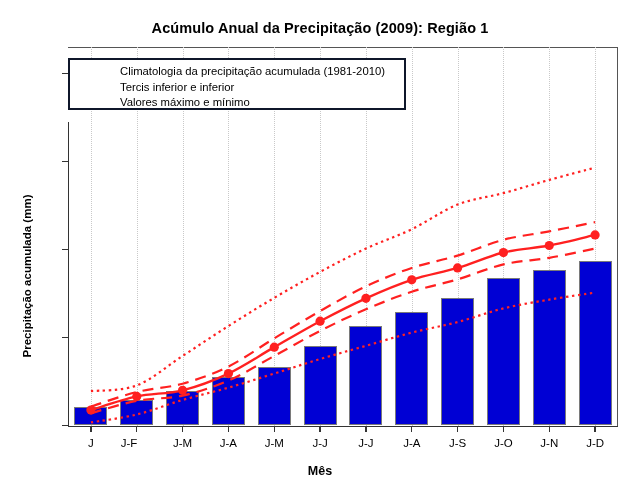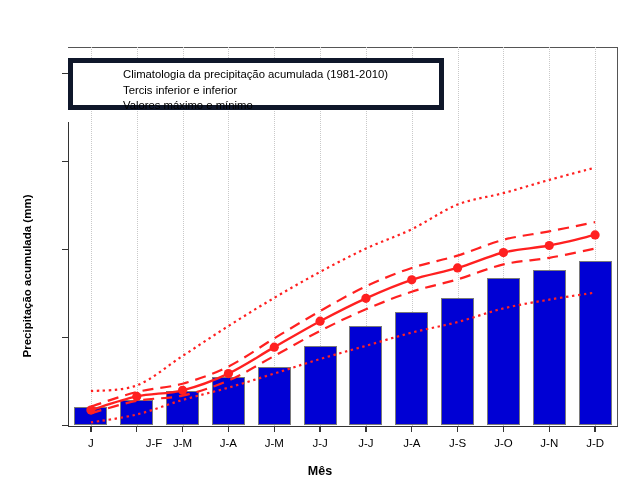--- a/index.html
+++ b/index.html
@@ -115,24 +115,24 @@
   .bar {
     position: absolute;
     background: #0000d4;
     border: 1px solid #7a7a7a;
     box-sizing: border-box;
   }
   .legend-box {
     position: absolute;
     left: 68px;
     top: 58px;
-    width: 376px;
+    width: 338px;
     height: 52px;
     background: #ffffff;
-    border: 5px solid #0f172a;
+    border: 2px solid #0f172a;
     box-sizing: border-box;
   }
   .legend-row {
     position: absolute;
     left: 8px;
     height: 15px;
     white-space: nowrap;
   }
   .legend-swatch {
     position: absolute;
@@ -160,20 +160,21 @@
     left: 0; top: 0;
     width: 640px; height: 500px;
     pointer-events: none;
   }
 </style>
 </head>
 <body>
 
 <div id="root">
 
+  <div class="chart-title">Acúmulo Anual da Precipitação (2009): Região 1</div>
 
   <div class="ylabel">Precipitação acumulada (mm)</div>
   <div class="xlabel">Mês</div>
 
   <div class="frame-top"></div>
   <div class="frame-right"></div>
   <div class="axis-line-left"></div>
   <div class="axis-line-bottom"></div>
 
   <div id="gridlines">
@@ -194,21 +195,21 @@
       <div class="ytick-mark" style="top: 424.9px;"></div>
       <div class="ytick-mark" style="top: 336.877px;"></div>
       <div class="ytick-mark" style="top: 248.853px;"></div>
       <div class="ytick-mark" style="top: 160.83px;"></div>
       <div class="ytick-mark" style="top: 72.807px;"></div>
     </div>
   <div id="xticks">
       <div class="xtick-mark" style="left: 90.3167px;"></div>
       <div class="xtick-label" style="left: 90.9167px;">J</div>
       <div class="xtick-mark" style="left: 136.15px;"></div>
-      <div class="xtick-label" style="left: 154px;">J-F</div>
+      <div class="xtick-label" style="left: 129px;">J-F</div>
       <div class="xtick-mark" style="left: 181.983px;"></div>
       <div class="xtick-label" style="left: 182.583px;">J-M</div>
       <div class="xtick-mark" style="left: 227.817px;"></div>
       <div class="xtick-label" style="left: 228.417px;">J-A</div>
       <div class="xtick-mark" style="left: 273.65px;"></div>
       <div class="xtick-label" style="left: 274.25px;">J-M</div>
       <div class="xtick-mark" style="left: 319.483px;"></div>
       <div class="xtick-label" style="left: 320.083px;">J-J</div>
       <div class="xtick-mark" style="left: 365.317px;"></div>
       <div class="xtick-label" style="left: 365.917px;">J-J</div>

